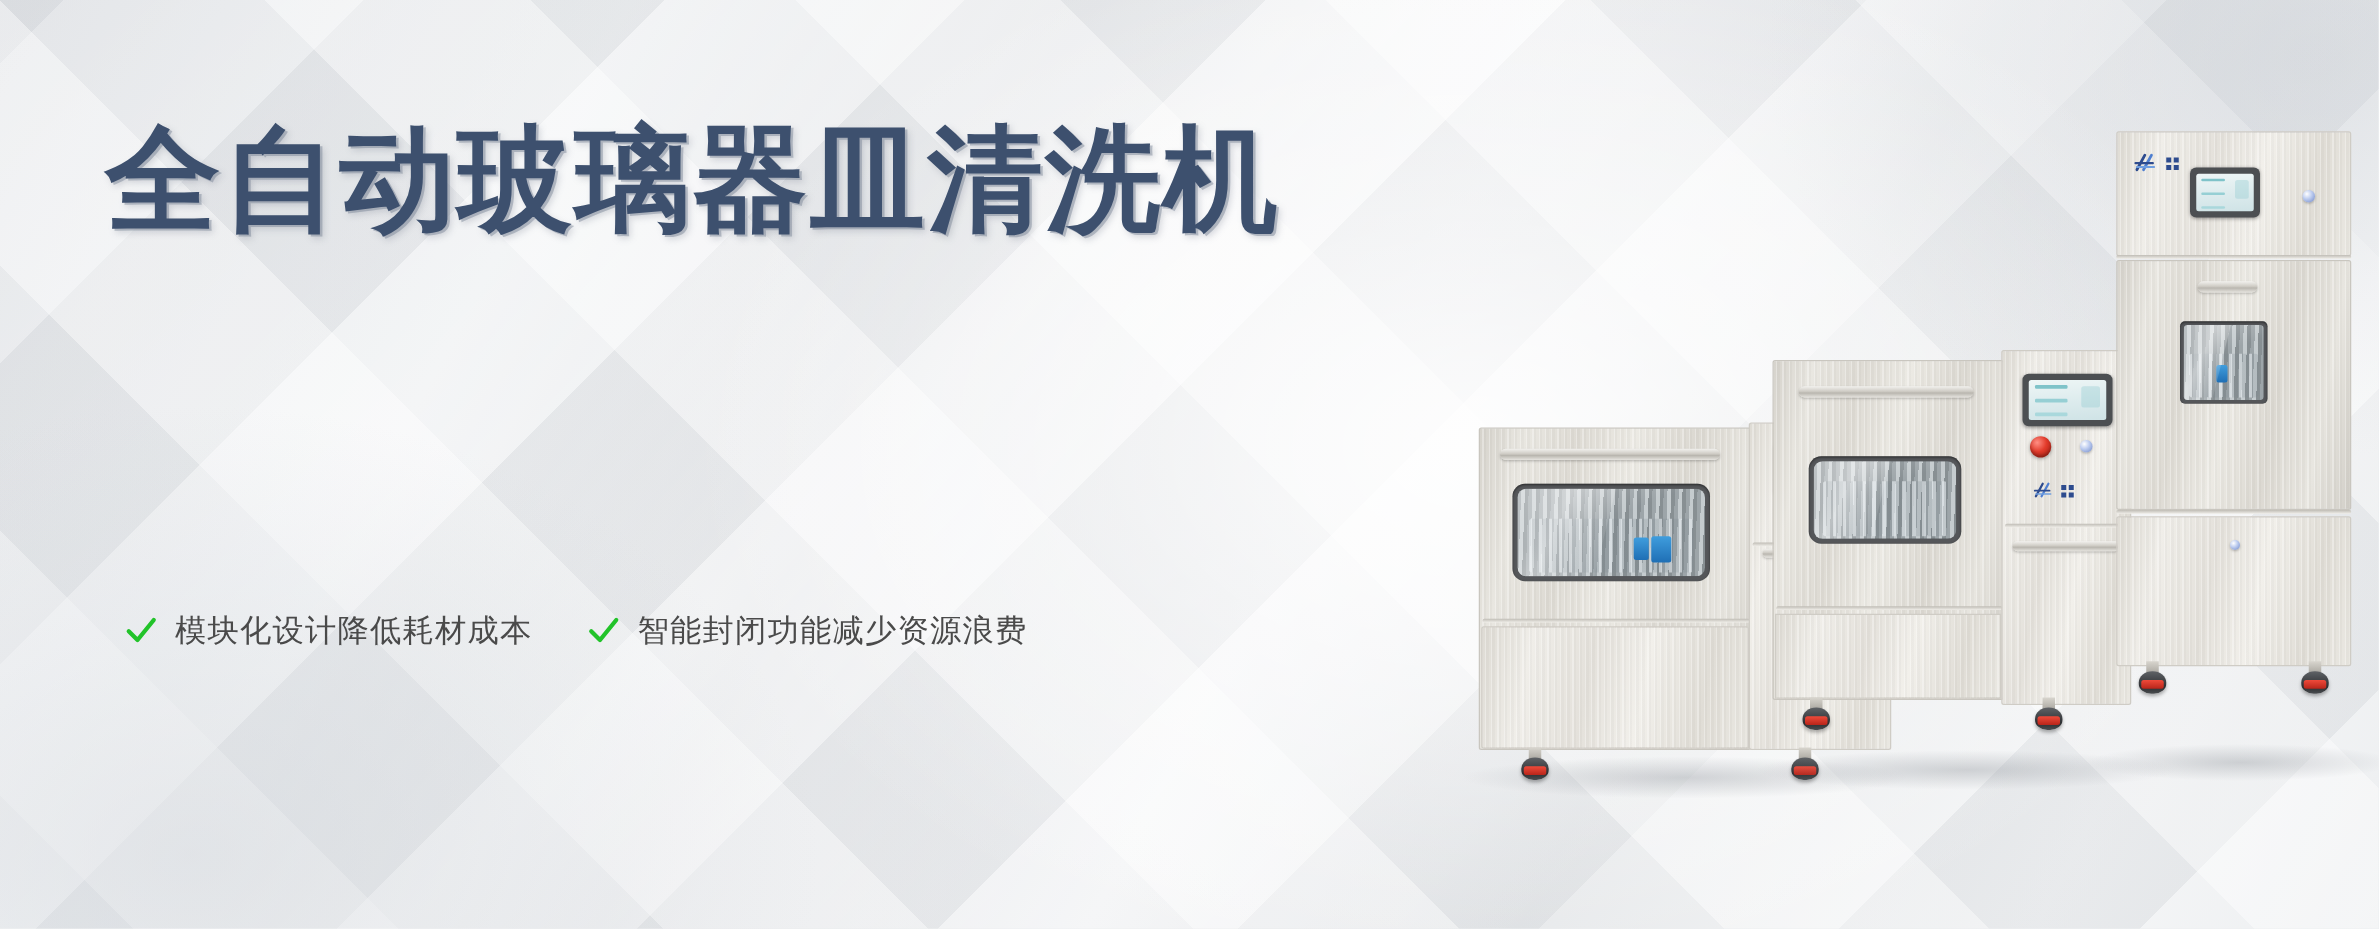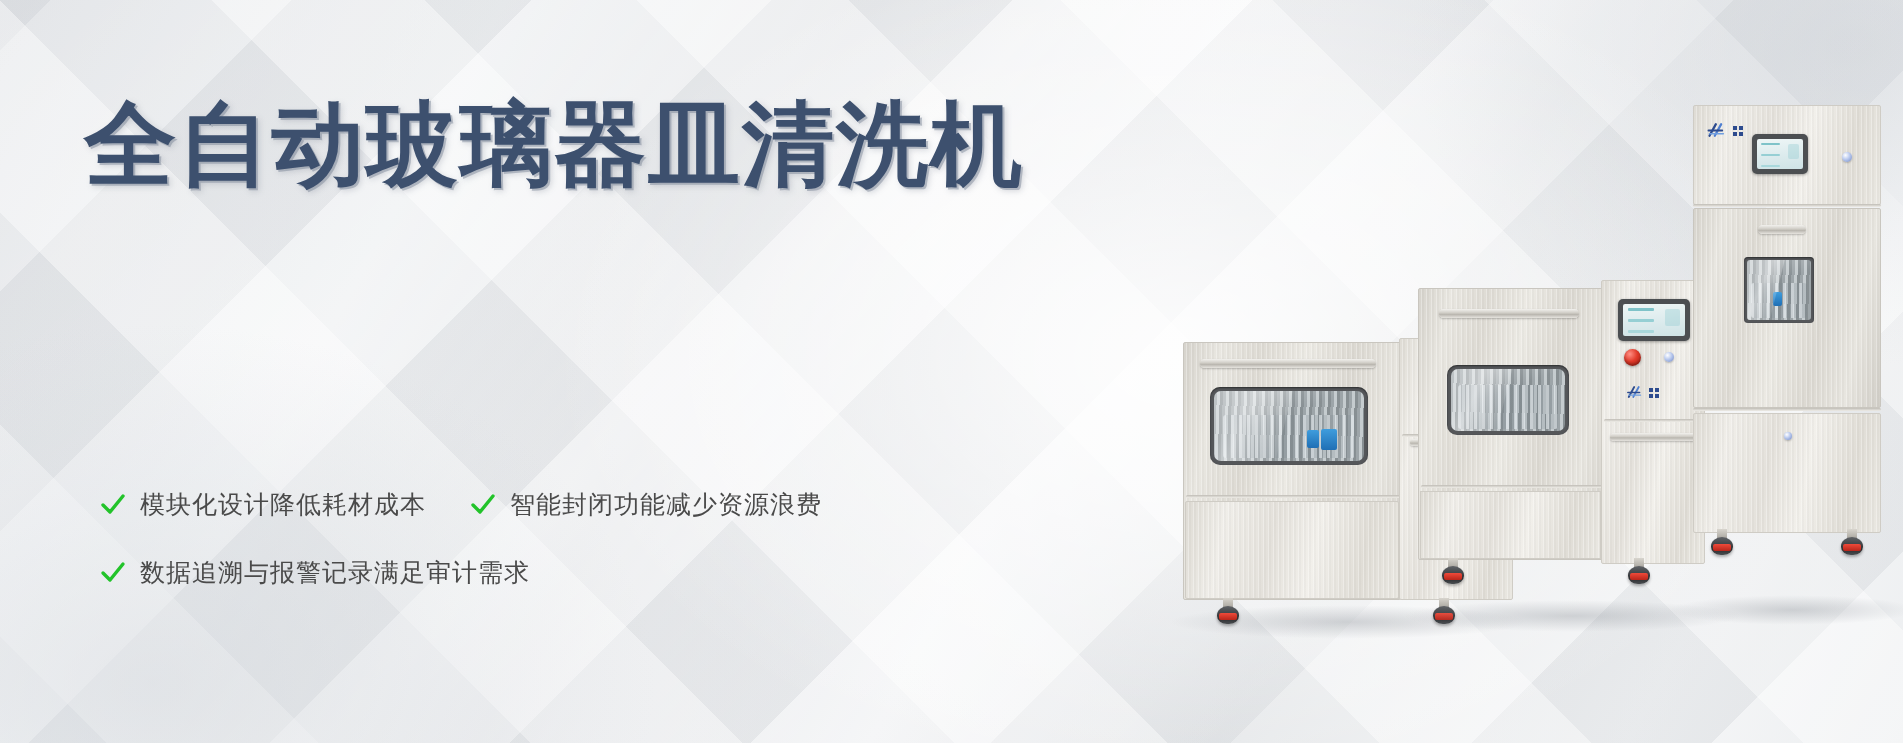--- a/index.html
+++ b/index.html
@@ -224,28 +224,20 @@
 
       <div class="feat">
         <span class="tick">
           <svg viewBox="0 0 26 26">
               <path d="M3 14 L10 21 L23 5" fill="none" stroke="#22c32a" stroke-width="3.4" stroke-linecap="round" stroke-linejoin="round"></path>
             </svg>
         </span>
         <span class="feat-label">智能封闭功能减少资源浪费</span>
       </div>
 
-      <div class="feat">
-        <span class="tick">
-          <svg viewBox="0 0 26 26">
-              <path d="M3 14 L10 21 L23 5" fill="none" stroke="#22c32a" stroke-width="3.4" stroke-linecap="round" stroke-linejoin="round"></path>
-            </svg>
-        </span>
-        <span class="feat-label">数据追溯与报警记录满足审计需求</span>
-      </div>
 
     </div>
   </div>
 
   <div class="machines">
 
     <div class="shadow-blob" style="left:85px; top:605px; width:360px; height:34px;"></div>
     <div class="machine" style="left:100px; top:330px; width:330px; height:280px;">
 
       <div class="panel" style="position:absolute; left:0; top:12px; width:218px; height:258px; border-radius:2px;">

